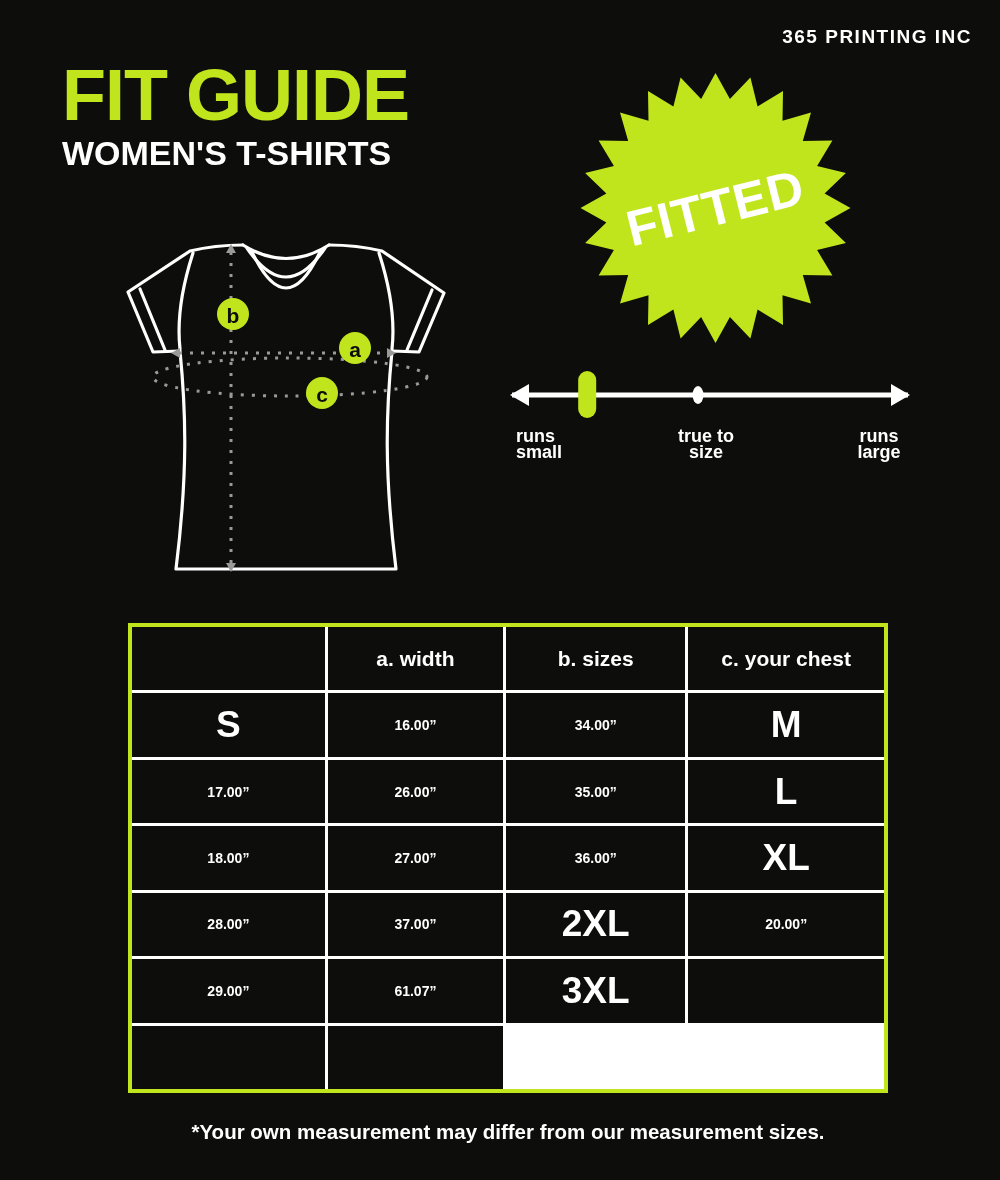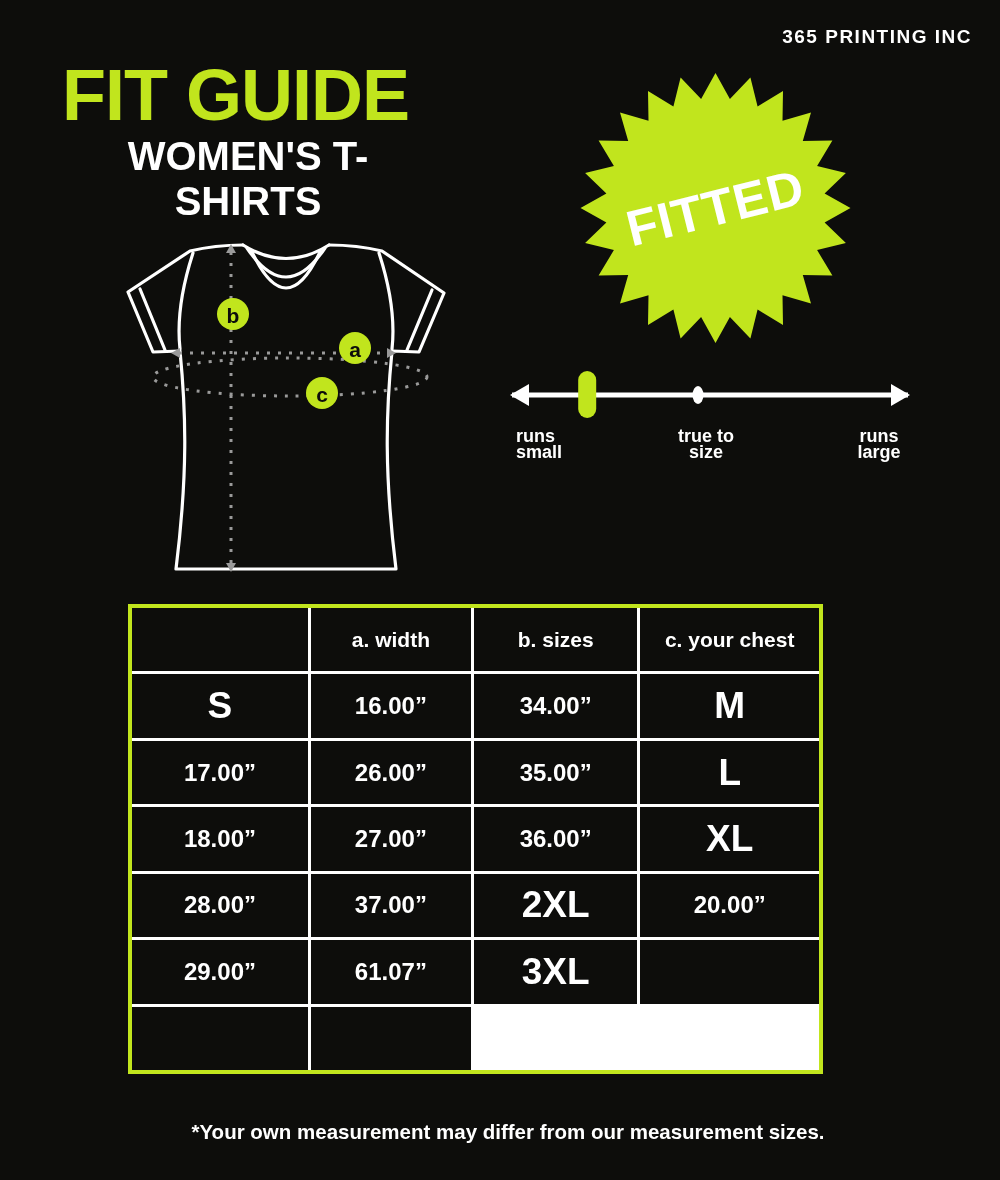--- a/index.html
+++ b/index.html
@@ -9,46 +9,46 @@
     --gray:#9a9a9a;
   }
   html,body{margin:0;padding:0;}
   body{
     width:1000px;height:1180px;position:relative;overflow:hidden;
     background:var(--bg);color:var(--white);
     font-family:"Liberation Sans",sans-serif;font-weight:bold;
   }
   .company{position:absolute;top:26px;right:28px;font-size:19px;letter-spacing:1.5px;}
   .title{position:absolute;left:62px;top:54px;font-size:72px;letter-spacing:-1px;color:var(--green);}
-  .subtitle{position:absolute;left:62px;top:134px;width:372px;text-align:center;font-size:40px;}
+  .subtitle{position:absolute;left:62px;top:134px;width:372px;text-align:left;font-size:34px;}
 
   .tshirt{position:absolute;left:113px;top:222px;}
   .tshirt path, .tshirt ellipse, .tshirt line{fill:none;}
   .tshirt text{font-family:"Liberation Sans",sans-serif;font-weight:bold;}
 
   .badge{position:absolute;left:578px;top:68px;width:275px;height:280px;
          display:flex;align-items:center;justify-content:center;}
   .badge svg{position:absolute;left:0;top:0;}
   .badge-label{position:relative;transform:rotate(-14deg);font-size:50px;letter-spacing:1px;color:var(--white);}
 
   .scale{position:absolute;left:505px;top:370px;}
   .scale-label{position:absolute;font-size:18px;line-height:15.5px;}
   .scale-label.l0{left:516px;top:429px;text-align:left;}
   .scale-label.l1{left:650px;top:429px;width:112px;text-align:center;}
   .scale-label.l2{left:824px;top:429px;width:110px;text-align:center;}
 
   .size-table{
-    position:absolute;left:128px;top:604px;width:695px;height:470px;box-sizing:border-box;
+    position:absolute;left:128px;top:623px;width:760px;height:470px;box-sizing:border-box;
     border:4px solid var(--green);background:var(--white);
     display:grid;grid-template-columns:199fr 181fr 185fr 202fr;grid-template-rows:repeat(7,1fr);gap:3px;
   }
   .cell{background:var(--bg);display:flex;align-items:center;justify-content:center;}
   .cell.header{font-size:21px;}
   .cell.size{font-size:37px;}
-  .cell.value{font-size:24px;}
+  .cell.value{font-size:14px;}
 
   .footnote{position:absolute;left:128px;top:1120px;width:760px;text-align:center;font-size:20.5px;}
 </style>
 </head>
 <body>
 
 <div class="company">365 PRINTING INC</div>
 <div class="title">FIT GUIDE</div>
 <div class="subtitle">WOMEN'S T-SHIRTS</div>
 

